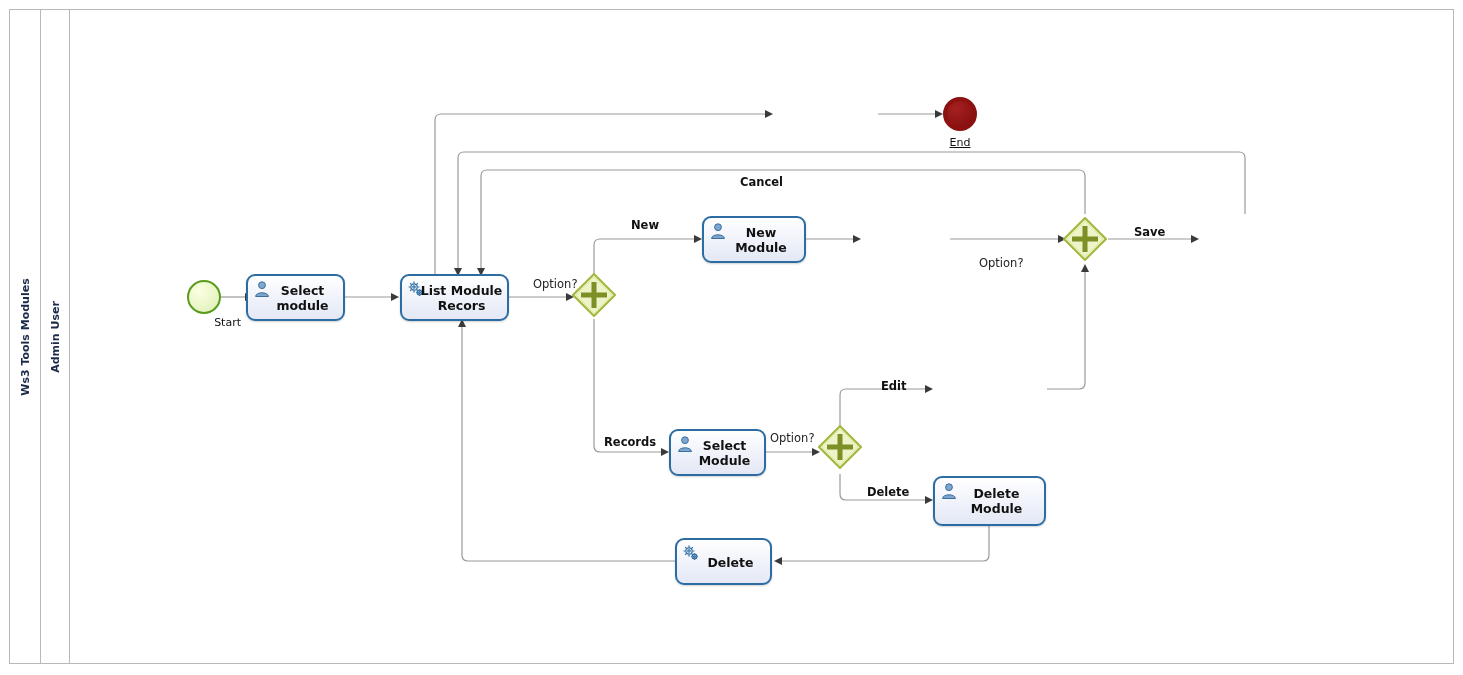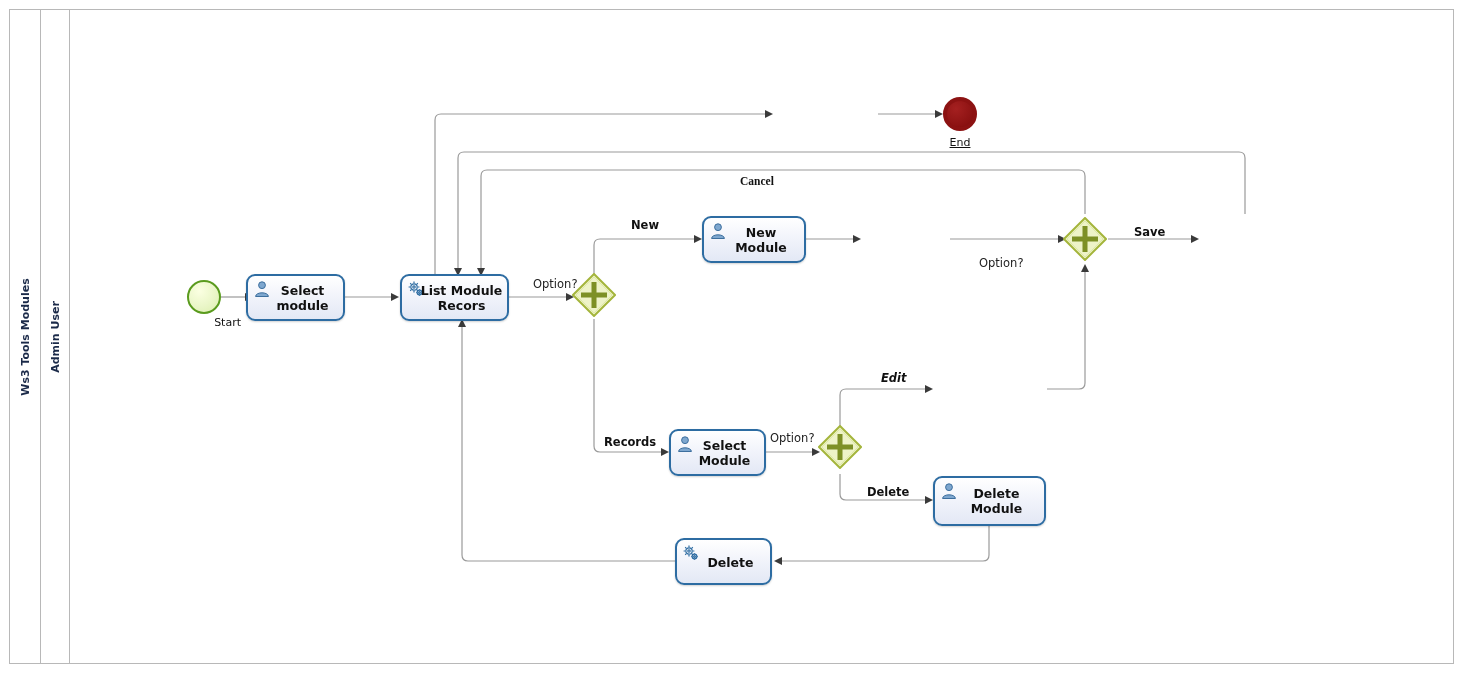--- a/index.html
+++ b/index.html
@@ -222,20 +222,20 @@
           <path d="M12.5,9.3 L12.5,10.1 M12.5,14.9 L12.5,15.7 M9.3,12.5 L10.1,12.5 M14.9,12.5 L15.7,12.5"></path>
         </g>
       </svg>
     </span>
     <span class="lbl left-pad">Delete</span>
   </div>
 
   <div class="elabel thin" style="left:533px;top:277px;">Option?</div>
   <div class="elabel" style="left:631px;top:218px;">New</div>
   <div class="elabel" style="left:604px;top:435px;">Records</div>
-  <div class="elabel" style="left:740px;top:175px;font-family:Liberation Serif, serif;">Cancel</div>
+  <div class="elabel" style="left:740px;top:175px;">Cancel</div>
   <div class="elabel thin" style="left:979px;top:256px;">Option?</div>
   <div class="elabel" style="left:1134px;top:225px;">Save</div>
   <div class="elabel thin" style="left:770px;top:431px;">Option?</div>
-  <div class="elabel" style="left:881px;top:371px;font-style:italic;">Edit</div>
+  <div class="elabel" style="left:881px;top:379px;">Edit</div>
   <div class="elabel" style="left:867px;top:485px;">Delete</div>
 
 </div>
 
 </body></html>

